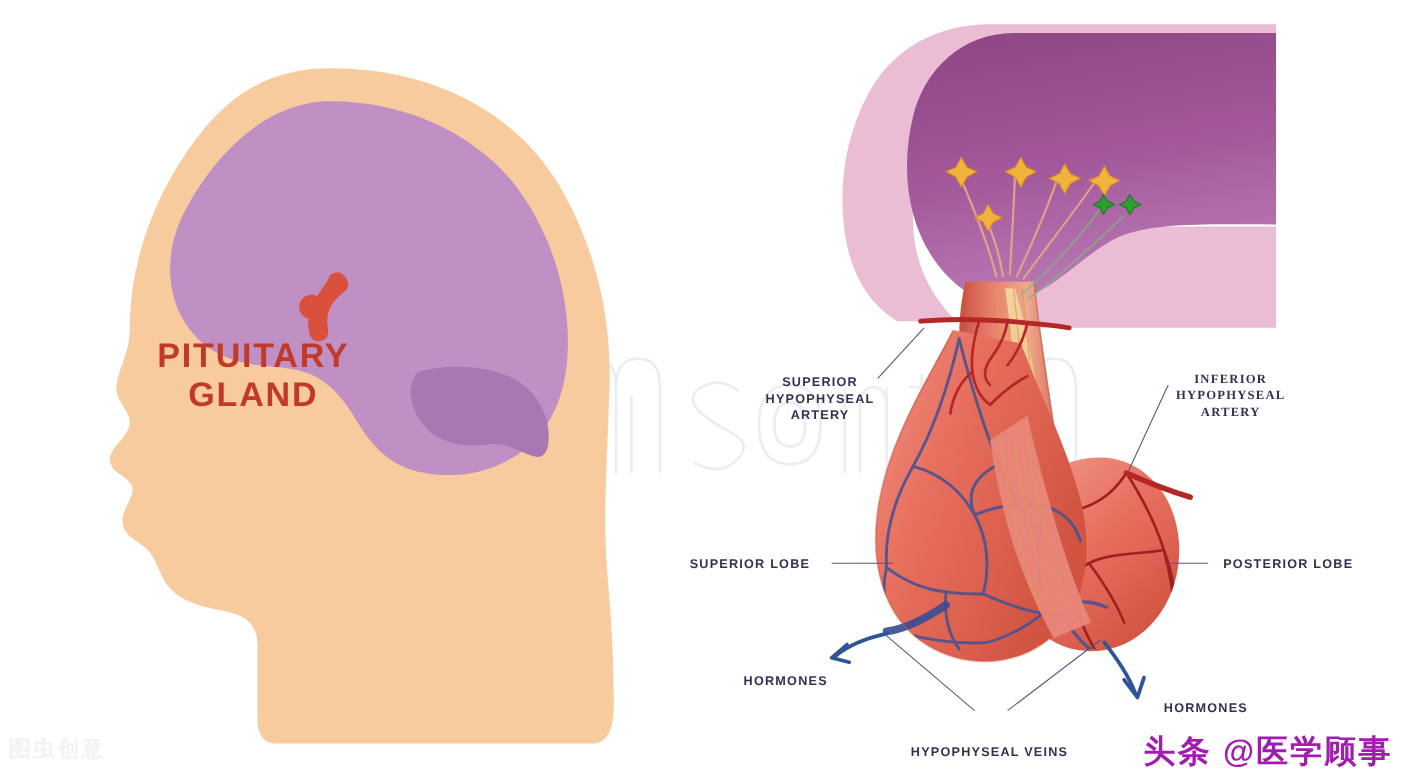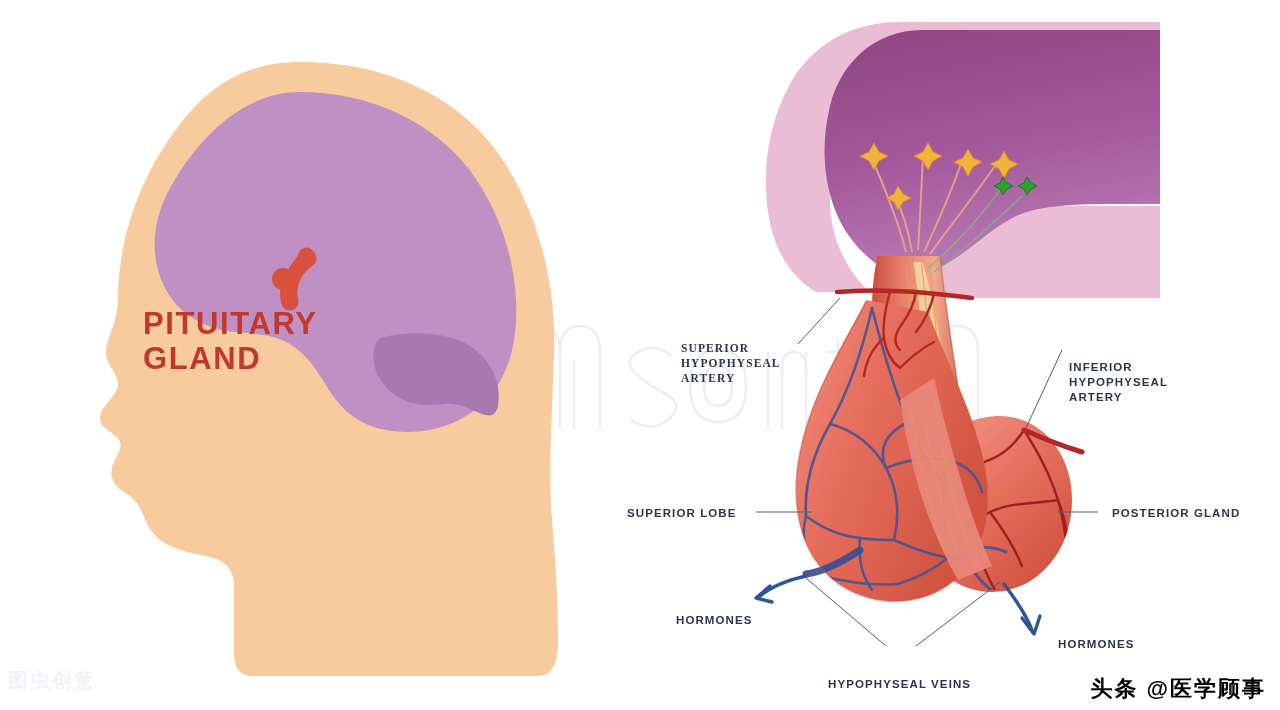--- a/index.html
+++ b/index.html
@@ -1,25 +1,25 @@
 <!DOCTYPE html>
 <html><head>
 <meta charset="utf-8">
 <style>
   html,body{margin:0;padding:0;background:#ffffff;}
   body{width:1280px;height:710px;overflow:hidden;
        font-family:"Liberation Sans","DejaVu Sans",sans-serif;}
-  #stage{position:relative;width:1280px;height:710px;background:#fff;}
+  #stage{position:relative;width:1280px;height:710px;background:#fff;text-align:center;}
   #stage svg.layer{position:absolute;left:0;top:0;width:1280px;height:710px;}
   .lbl{position:absolute;color:#2f3350;font-size:11.5px;letter-spacing:1.1px;
        font-weight:600;line-height:15px;white-space:pre;}
   #pit-title{position:absolute;left:143px;top:306px;color:#C0392B;
        font-size:31px;font-weight:700;letter-spacing:1.6px;line-height:35px;white-space:pre;}
-  #wm-cn{position:absolute;right:14px;bottom:6px;font-size:22px;font-weight:700;
-       color:#000000;letter-spacing:2px;white-space:pre;
+  #wm-cn{position:absolute;right:14px;bottom:6px;font-size:29px;font-weight:700;
+       color:#a21caf;letter-spacing:2px;white-space:pre;
        text-shadow:1px 1px 0 #ffffff,2px 2px 2px rgba(255,255,255,.9);}
   #wm-left{position:absolute;left:8px;bottom:16px;font-size:20px;letter-spacing:2px;
        color:#f0f2f6;font-weight:700;white-space:pre;}
 </style>
 </head>
 <body>
 
 <div id="stage">
 
   <svg class="layer" viewBox="0 0 1280 710">
@@ -290,27 +290,27 @@
     <g fill="none" stroke="#565A78" stroke-width="1">
       <path d="M798 344 L840 298"></path>
       <path d="M1062 350 L1026 428"></path>
       <path d="M756 512 L812 512"></path>
       <path d="M1098 512 L1058 512"></path>
       <path d="M806 578 L886 646"></path>
       <path d="M1000 582 L916 646"></path>
     </g>
   </svg>
 
-  <div class="lbl" style="left:681px;top:341px;font-family:Liberation Serif, serif;">SUPERIOR
+  <div class="lbl" style="left:696px;top:341px;">SUPERIOR
 HYPOPHYSEAL
 ARTERY</div>
-  <div class="lbl" style="left:1069px;top:360px;">INFERIOR
+  <div class="lbl" style="left:1069px;top:338px;font-family:Liberation Serif, serif;">INFERIOR
 HYPOPHYSEAL
 ARTERY</div>
   <div class="lbl" style="left:627px;top:506px;">SUPERIOR LOBE</div>
-  <div class="lbl" style="left:1112px;top:506px;">POSTERIOR GLAND</div>
+  <div class="lbl" style="left:1112px;top:506px;">POSTERIOR LOBE</div>
   <div class="lbl" style="left:676px;top:613px;">HORMONES</div>
   <div class="lbl" style="left:828px;top:650px;margin-top:27px;">HYPOPHYSEAL VEINS</div>
   <div class="lbl" style="left:1058px;top:637px;">HORMONES</div>
 
   <div id="wm-cn">头条 @医学顾事</div>
   <div id="wm-left">图虫创意</div>
 </div>
 
 </body></html>

